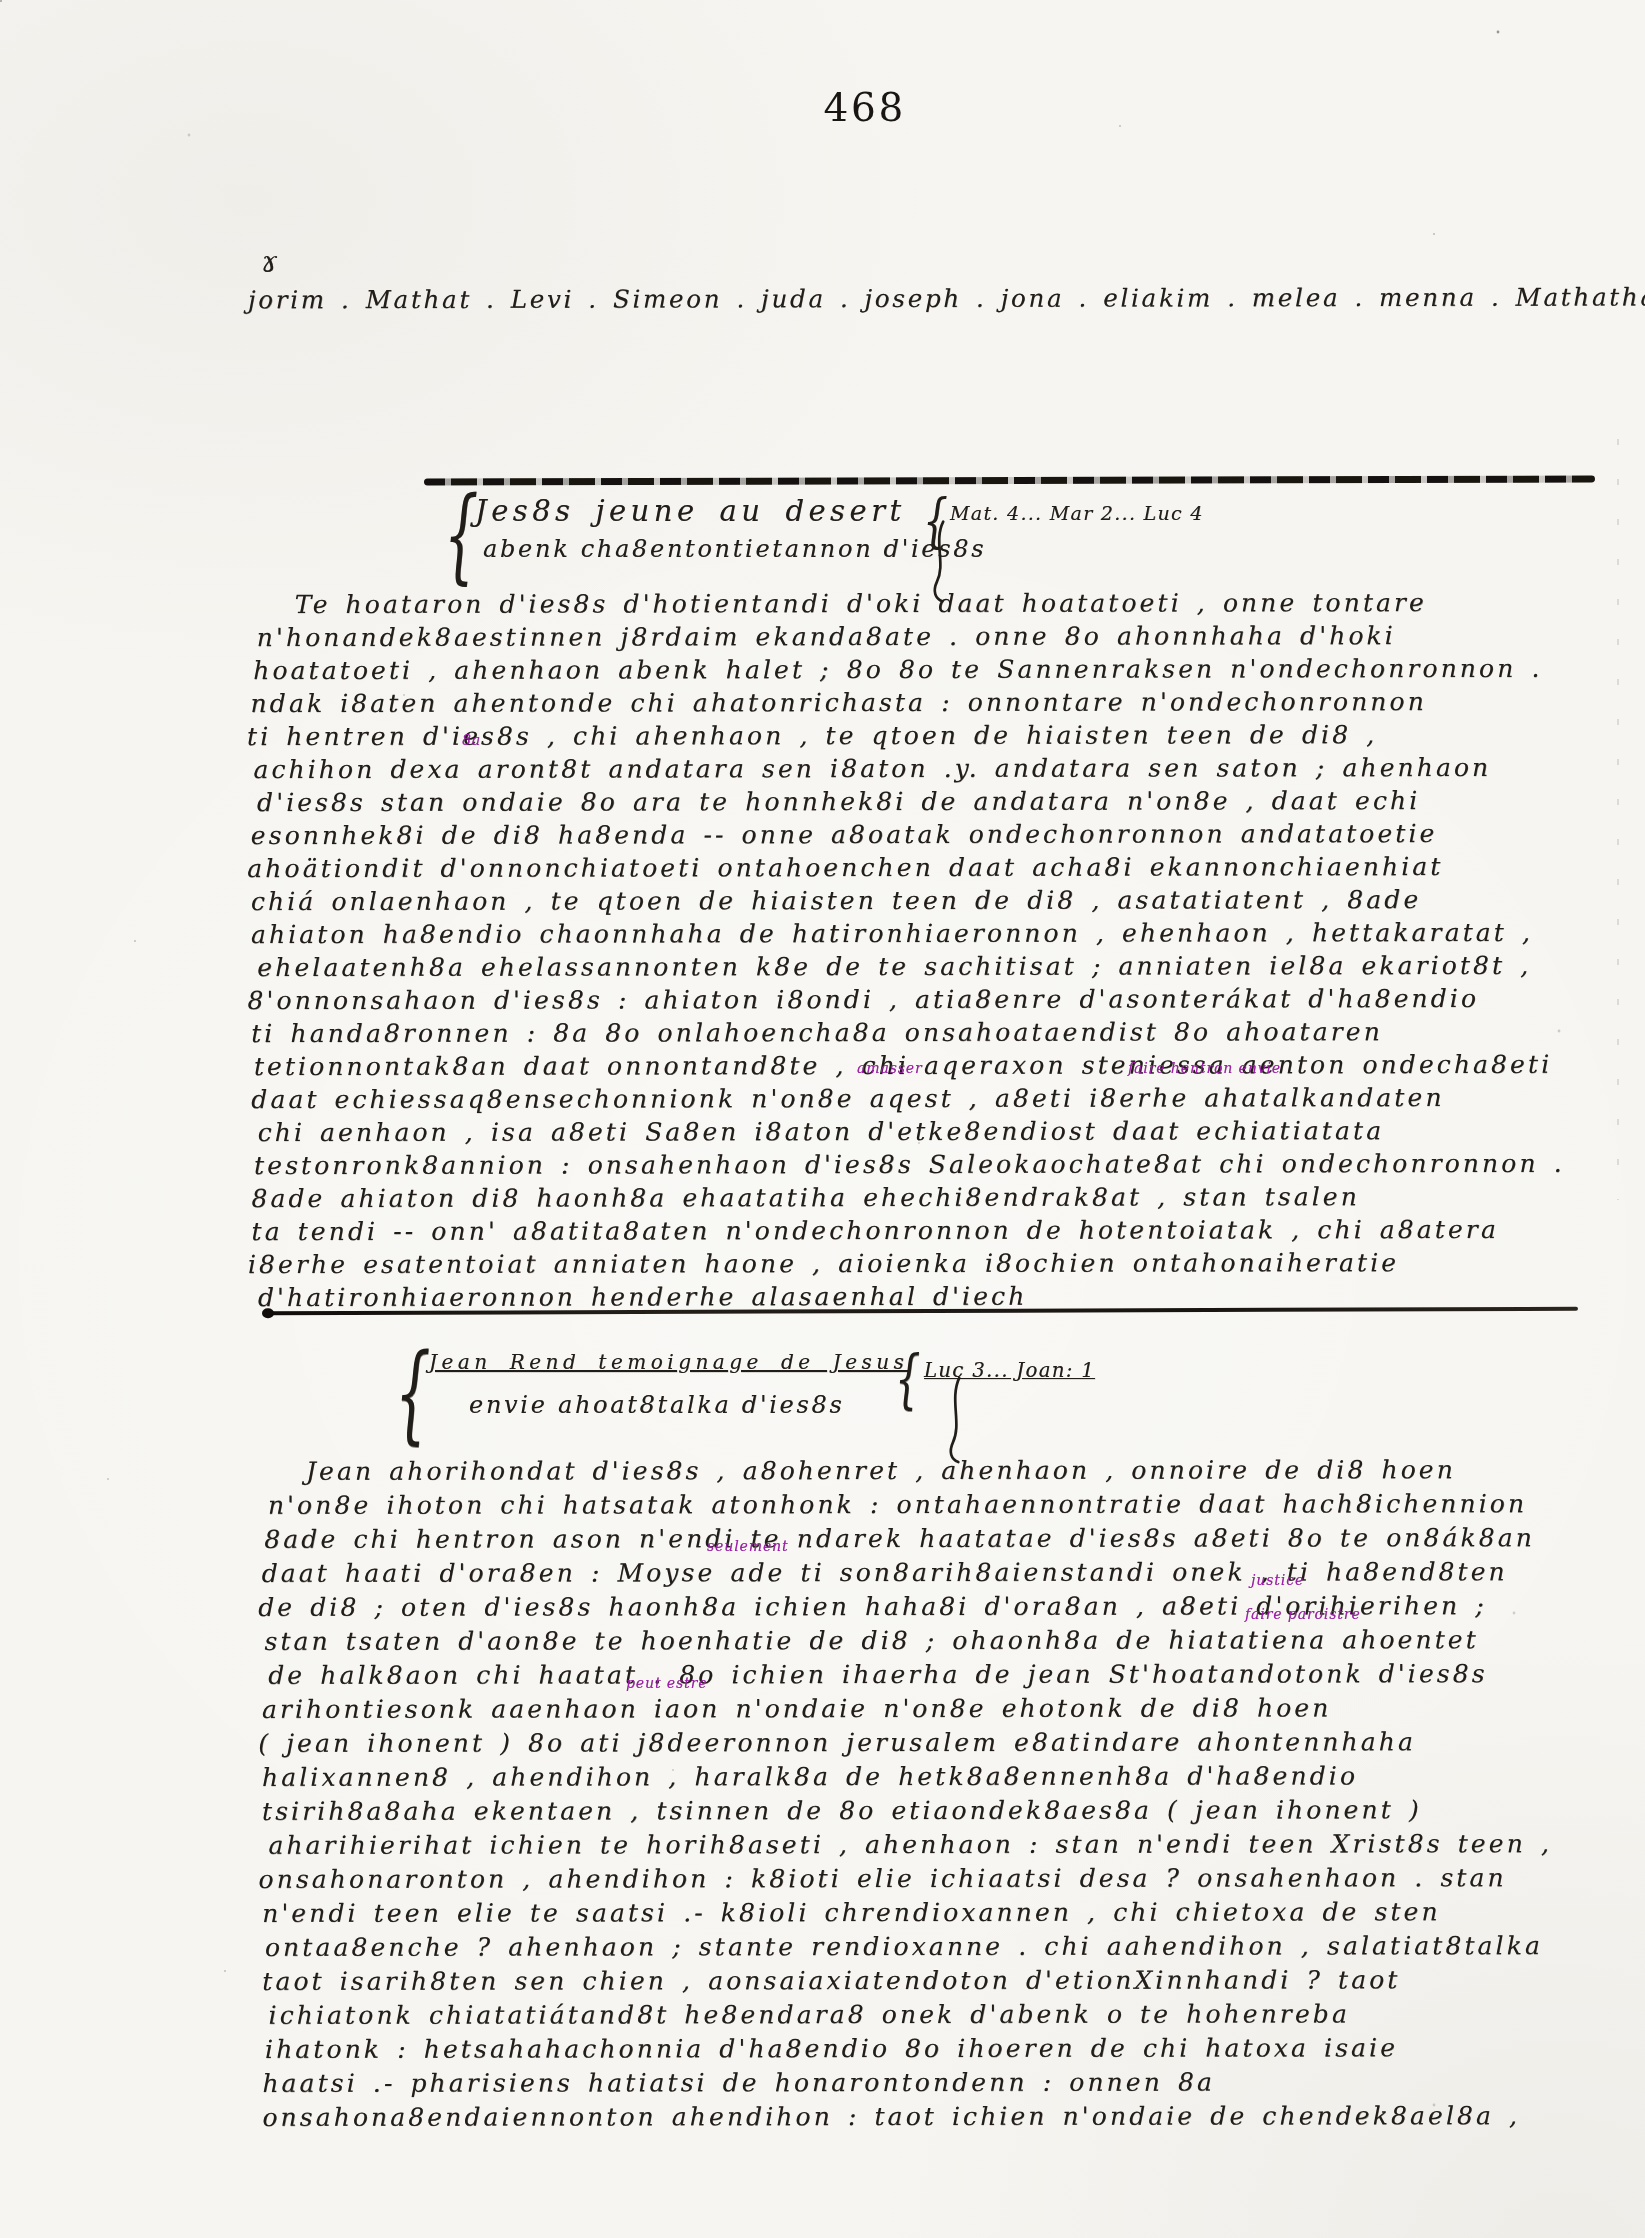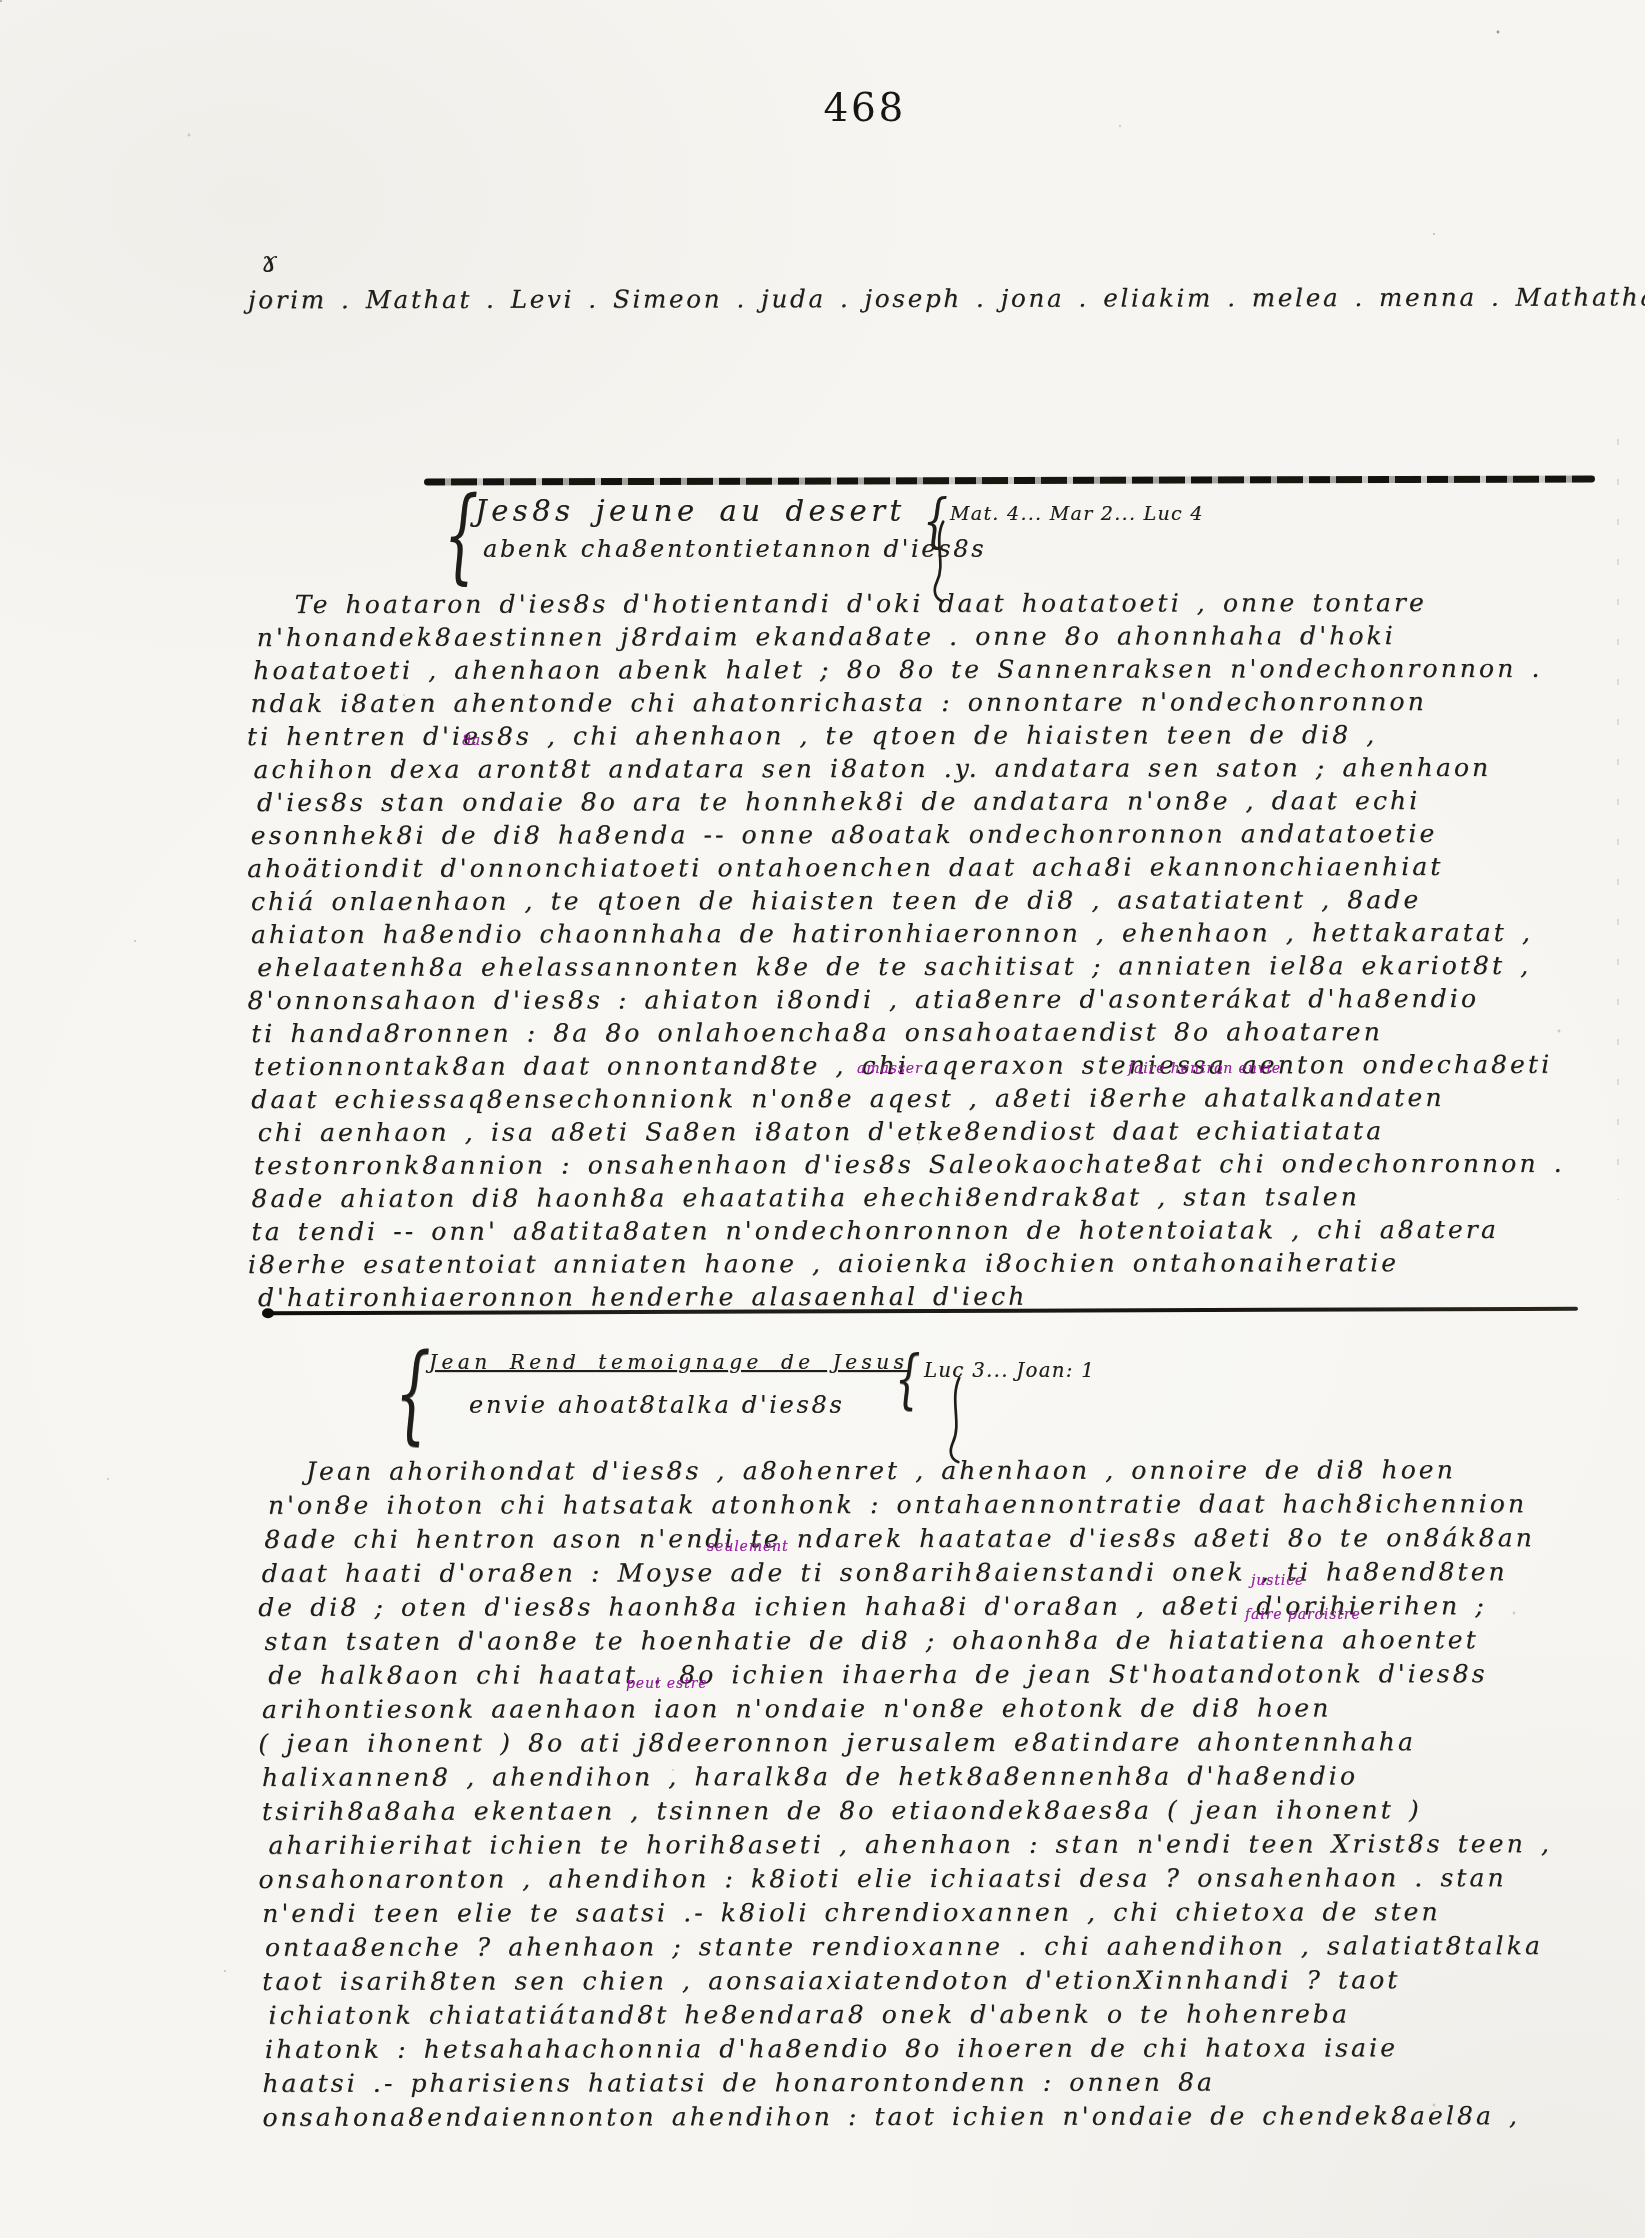--- a/index.html
+++ b/index.html
@@ -149,21 +149,21 @@
 
 <div class="note" style="left:462px;top:732px;">8a</div>
 <div class="note" style="left:841px;top:1060px;margin-left:16px;">amasser</div>
 <div class="note" style="left:1128px;top:1060px;">faire hentron envie</div>
 
 <div class="scuff-b"></div>
 
 <div class="brace hw" style="left:395px;top:1341px;font-size:56px;transform:scaleY(1.9);transform-origin:top;">{</div>
 <div class="heading-title hw" style="left:429px;top:1350px;font-size:20px;text-decoration:underline;">Jean Rend temoignage de Jesus</div>
 <div class="brace hw" style="left:895px;top:1347px;font-size:40px;transform:scaleY(1.6);transform-origin:top;">{</div>
-<div class="heading-refs hw" style="left:924px;top:1359px;font-size:19.7px;">Luc 3... Joan: 1</div>
+<div class="heading-refs hw" style="left:924px;top:1359px;font-size:19.7px;text-decoration:underline;">Luc 3... Joan: 1</div>
 <div class="heading-sub hw" style="left:469px;top:1391px;">envie ahoat8talka d'ies8s</div>
 <svg class="tail" style="left:944px;top:1375px;" width="20.6" height="90" viewBox="0 0 46 200">
     <path d="M34 6 C 12 54, 40 108, 20 150 C 10 172, 16 188, 32 194"></path>
   </svg>
 
 <div class="para para2 hw">
   <span class="line">Jean ahorihondat d'ies8s , a8ohenret , ahenhaon , onnoire de di8 hoen</span>
   <span class="line">n'on8e ihoton chi hatsatak atonhonk : ontahaennontratie daat hach8ichennion</span>
   <span class="line">8ade chi hentron ason n'endi te ndarek haatatae d'ies8s a8eti 8o te on8ák8an</span>
   <span class="line">daat haati d'ora8en : Moyse ade ti son8arih8aienstandi onek , ti ha8end8ten</span>

